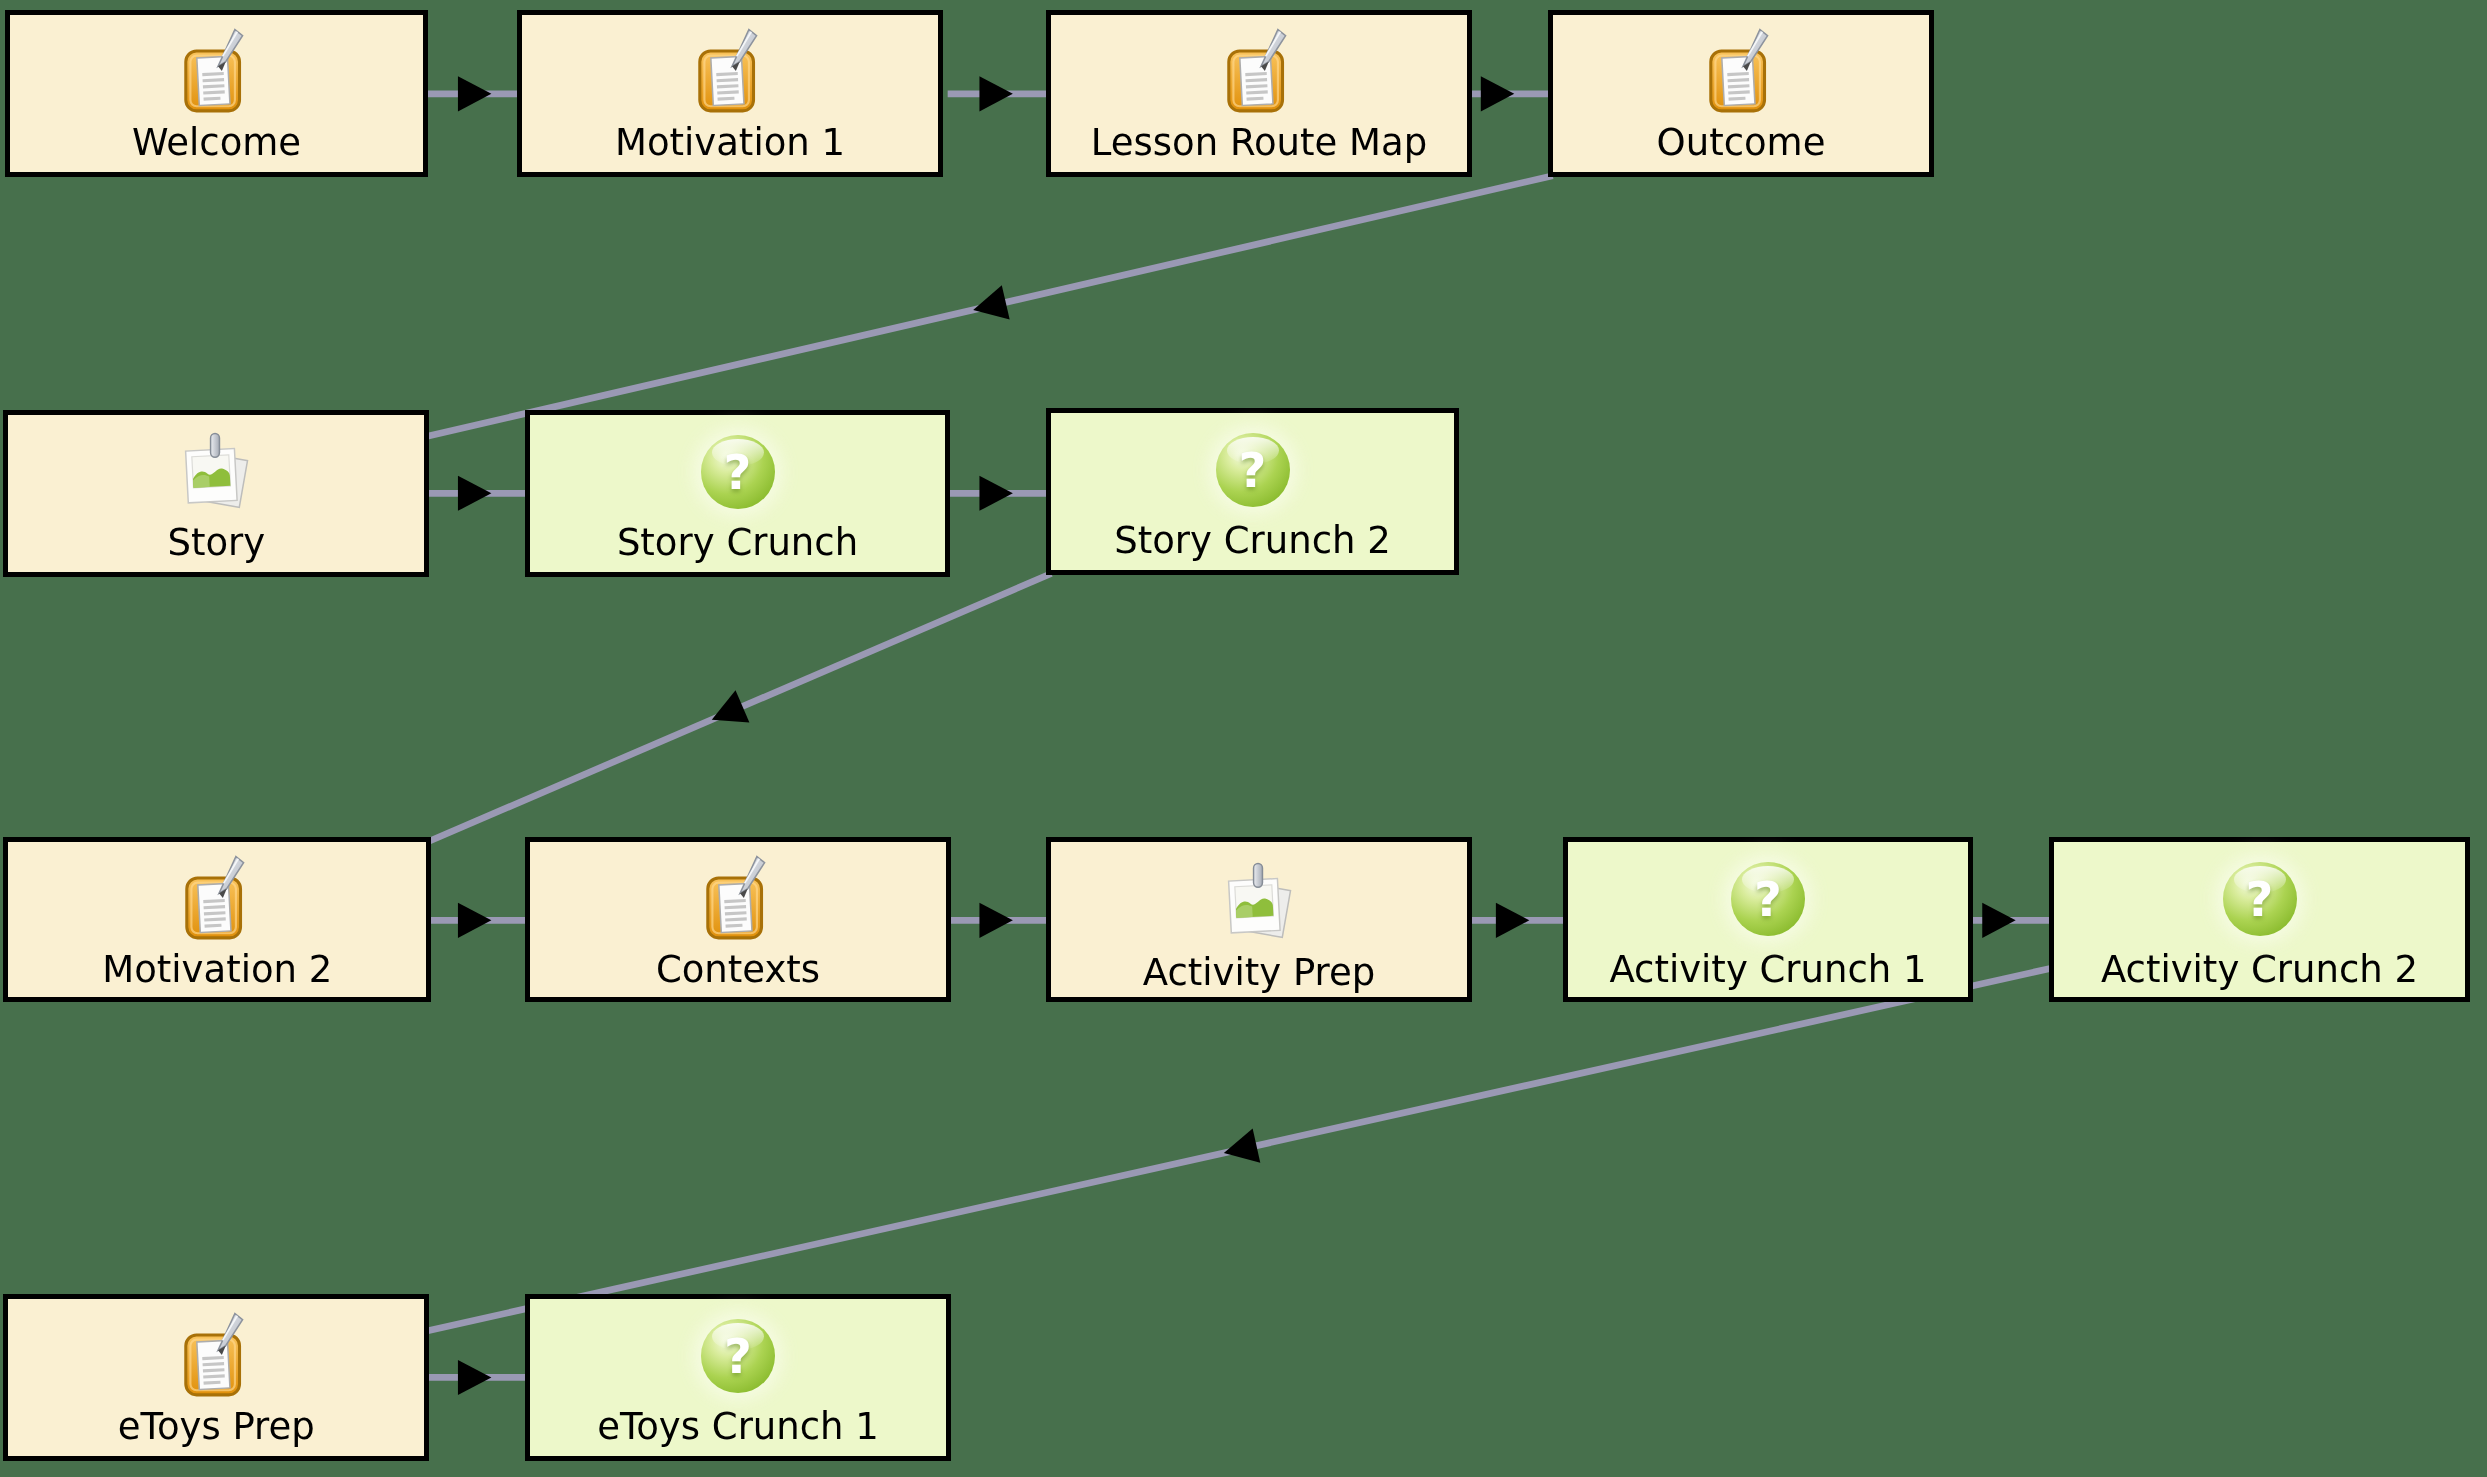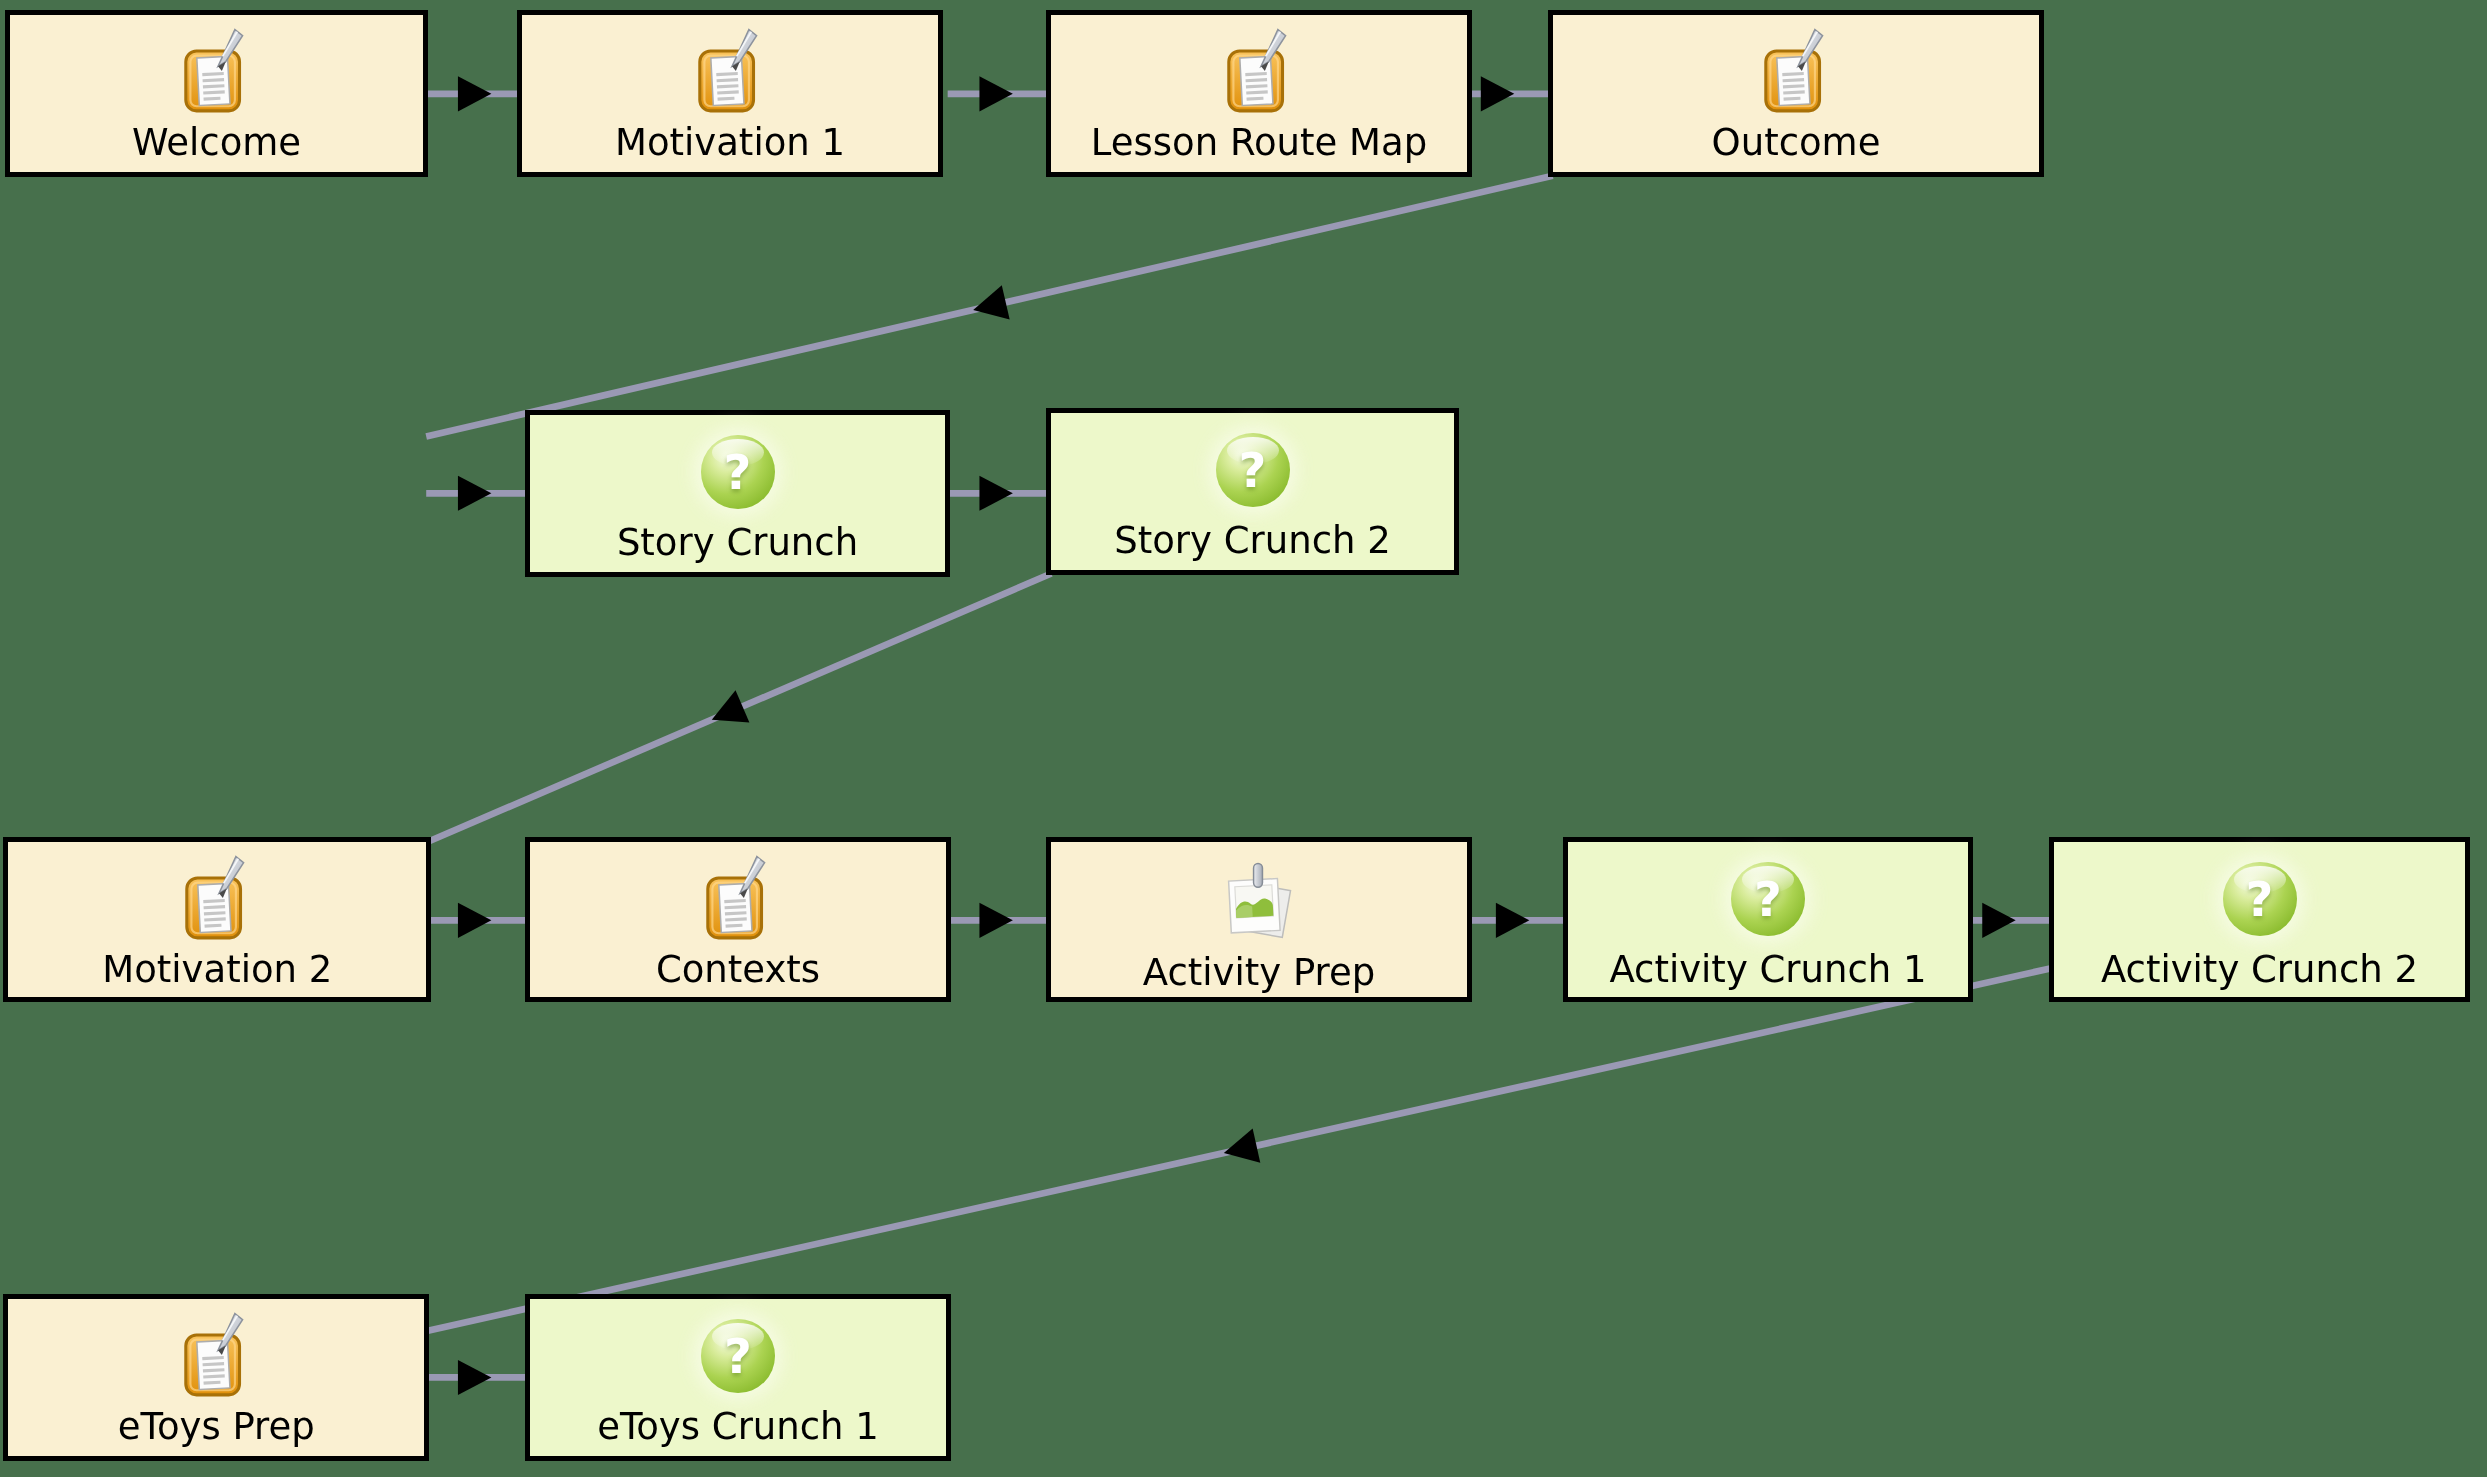--- a/index.html
+++ b/index.html
@@ -150,21 +150,21 @@
               <line x1="16" y1="46" x2="27" y2="46"></line>
             </g>
           </g>
           <polygon points="37,1 42,5 31,22 26,25" fill="url(#pg2)" stroke="#8D939D" stroke-width="1"></polygon>
           <line x1="38.5" y1="2.5" x2="29" y2="18.5" stroke="#F4F6F8" stroke-width="1.2"></line>
           <polygon points="26,25 31,22 28.5,28" fill="#4A4A4A"></polygon>
         </svg>
       </div>
       <div class="label" style="color: rgb(0, 0, 0);">Lesson Route Map</div>
     </div>
-    <div class="node" style="left: 1548px; top: 10px; width: 496px; height: 167px; background: rgb(250, 240, 210); border: 5px solid rgb(0, 0, 0);">
+    <div class="node" style="left: 1548px; top: 10px; width: 386px; height: 167px; background: rgb(250, 240, 210); border: 5px solid rgb(0, 0, 0);">
       <div class="icon-wrap">
         <svg width="77" height="89" viewBox="0 0 50 58">
           <defs>
             <linearGradient id="og3" x1="0" y1="0" x2="0" y2="1">
               <stop offset="0" stop-color="#F9C35B"></stop>
               <stop offset="1" stop-color="#E0900B"></stop>
             </linearGradient>
             <linearGradient id="pg3" x1="0" y1="0" x2="1" y2="1">
               <stop offset="0" stop-color="#EDEFF3"></stop>
               <stop offset="1" stop-color="#AEB4BE"></stop>
@@ -182,118 +182,141 @@
               <line x1="16" y1="46" x2="27" y2="46"></line>
             </g>
           </g>
           <polygon points="37,1 42,5 31,22 26,25" fill="url(#pg3)" stroke="#8D939D" stroke-width="1"></polygon>
           <line x1="38.5" y1="2.5" x2="29" y2="18.5" stroke="#F4F6F8" stroke-width="1.2"></line>
           <polygon points="26,25 31,22 28.5,28" fill="#4A4A4A"></polygon>
         </svg>
       </div>
       <div class="label" style="color: rgb(0, 0, 0);">Outcome</div>
     </div>
-    <div class="node" style="left: 525px; top: 410px; width: 425px; height: 167px; background: rgb(237, 248, 202); border: 5px solid rgb(0, 0, 0);">
-      <div class="icon-wrap">
-        <div class="question-ball">
-          <span class="question-mark">?</span>
-        </div>
-      </div>
-      <div class="label" style="color: rgb(0, 0, 0);">Story Crunch</div>
-    </div>
-    <div class="node" style="left: 1046px; top: 408px; width: 413px; height: 167px; background: rgb(237, 248, 202); border: 5px solid rgb(0, 0, 0);">
-      <div class="icon-wrap">
-        <div class="question-ball">
-          <span class="question-mark">?</span>
-        </div>
-      </div>
-      <div class="label" style="color: rgb(0, 0, 0);">Story Crunch 2</div>
-    </div>
-    <div class="node" style="left: 3.3px; top: 837px; width: 428px; height: 165px; background: rgb(250, 240, 210); border: 5px solid rgb(0, 0, 0);">
-      <div class="icon-wrap">
-        <svg width="77" height="89" viewBox="0 0 50 58">
-          <defs>
-            <linearGradient id="og7" x1="0" y1="0" x2="0" y2="1">
-              <stop offset="0" stop-color="#F9C35B"></stop>
-              <stop offset="1" stop-color="#E0900B"></stop>
-            </linearGradient>
-            <linearGradient id="pg7" x1="0" y1="0" x2="1" y2="1">
-              <stop offset="0" stop-color="#EDEFF3"></stop>
-              <stop offset="1" stop-color="#AEB4BE"></stop>
-            </linearGradient>
-          </defs>
-          <rect x="5" y="15" width="35" height="39" rx="7" fill="url(#og7)" stroke="#A87108" stroke-width="2"></rect>
-          <rect x="8" y="18" width="29" height="33" rx="4" fill="none" stroke="#FFD98F" stroke-width="1.4" opacity="0.65"></rect>
-          <g transform="rotate(-3 23 35)">
-            <rect x="13" y="19" width="20" height="31" fill="#FCFCFC" stroke="#ADADAD" stroke-width="1"></rect>
-            <g stroke="#C6C6C6" stroke-width="2">
-              <line x1="16" y1="30" x2="30" y2="30"></line>
-              <line x1="16" y1="34" x2="30" y2="34"></line>
-              <line x1="16" y1="38" x2="30" y2="38"></line>
-              <line x1="16" y1="42" x2="30" y2="42"></line>
-              <line x1="16" y1="46" x2="27" y2="46"></line>
-            </g>
-          </g>
-          <polygon points="37,1 42,5 31,22 26,25" fill="url(#pg7)" stroke="#8D939D" stroke-width="1"></polygon>
-          <line x1="38.5" y1="2.5" x2="29" y2="18.5" stroke="#F4F6F8" stroke-width="1.2"></line>
-          <polygon points="26,25 31,22 28.5,28" fill="#4A4A4A"></polygon>
-        </svg>
-      </div>
-      <div class="label" style="color: rgb(0, 0, 0);">Motivation 2</div>
-    </div>
-    <div class="node" style="left: 525px; top: 837px; width: 426px; height: 165px; background: rgb(250, 240, 210); border: 5px solid rgb(0, 0, 0);">
-      <div class="icon-wrap">
-        <svg width="77" height="89" viewBox="0 0 50 58">
-          <defs>
-            <linearGradient id="og8" x1="0" y1="0" x2="0" y2="1">
-              <stop offset="0" stop-color="#F9C35B"></stop>
-              <stop offset="1" stop-color="#E0900B"></stop>
-            </linearGradient>
-            <linearGradient id="pg8" x1="0" y1="0" x2="1" y2="1">
-              <stop offset="0" stop-color="#EDEFF3"></stop>
-              <stop offset="1" stop-color="#AEB4BE"></stop>
-            </linearGradient>
-          </defs>
-          <rect x="5" y="15" width="35" height="39" rx="7" fill="url(#og8)" stroke="#A87108" stroke-width="2"></rect>
-          <rect x="8" y="18" width="29" height="33" rx="4" fill="none" stroke="#FFD98F" stroke-width="1.4" opacity="0.65"></rect>
-          <g transform="rotate(-3 23 35)">
-            <rect x="13" y="19" width="20" height="31" fill="#FCFCFC" stroke="#ADADAD" stroke-width="1"></rect>
-            <g stroke="#C6C6C6" stroke-width="2">
-              <line x1="16" y1="30" x2="30" y2="30"></line>
-              <line x1="16" y1="34" x2="30" y2="34"></line>
-              <line x1="16" y1="38" x2="30" y2="38"></line>
-              <line x1="16" y1="42" x2="30" y2="42"></line>
-              <line x1="16" y1="46" x2="27" y2="46"></line>
-            </g>
-          </g>
-          <polygon points="37,1 42,5 31,22 26,25" fill="url(#pg8)" stroke="#8D939D" stroke-width="1"></polygon>
-          <line x1="38.5" y1="2.5" x2="29" y2="18.5" stroke="#F4F6F8" stroke-width="1.2"></line>
-          <polygon points="26,25 31,22 28.5,28" fill="#4A4A4A"></polygon>
-        </svg>
-      </div>
-      <div class="label" style="color: rgb(0, 0, 0);">Contexts</div>
-    </div>
-    <div class="node" style="left: 1046px; top: 837px; width: 426px; height: 165px; background: rgb(250, 240, 210); border: 5px solid rgb(0, 0, 0); justify-content: center;">
+    <div class="node" style="left: 3.3px; top: 410px; width: 426px; height: 167px; background: rgb(250, 240, 210); border: 5px solid rgb(0, 0, 0);">
       <div class="icon-wrap">
         <svg width="77" height="84" viewBox="0 0 52 56">
           <defs>
-            <linearGradient id="pin9" x1="0" y1="0" x2="1" y2="0">
+            <linearGradient id="pin4" x1="0" y1="0" x2="1" y2="0">
               <stop offset="0" stop-color="#EBEDF1"></stop>
               <stop offset="1" stop-color="#A6ACB6"></stop>
             </linearGradient>
           </defs>
           <g transform="rotate(10 32 36)">
             <rect x="15" y="18" width="29" height="32" fill="#EDEDEB" stroke="#BDBDBB" stroke-width="1"></rect>
           </g>
           <g transform="rotate(-3 23 30)">
             <rect x="6" y="13" width="33" height="35" fill="#FDFDFC" stroke="#C8C8C6" stroke-width="1"></rect>
             <rect x="10" y="17" width="25" height="21" fill="#F8F8F3" stroke="#DCDCD8" stroke-width="0.8"></rect>
             <path d="M10 32 C 13 27 17 26 20 29 C 23 32 26 25 30 26 C 33 27 35 29 35 31 L 35 38 L 10 38 Z" fill="#8FBE3C"></path>
             <path d="M10 33 C 14 29 18 29 21 31 L 21 38 L 10 38 Z" fill="#A9CE67"></path>
           </g>
+          <rect x="22" y="2" width="6" height="16" rx="3" fill="url(#pin4)" stroke="#868D97" stroke-width="1"></rect>
+        </svg>
+      </div>
+      <div class="label" style="color: rgb(0, 0, 0);">Story</div>
+    </div>
+    <div class="node" style="left: 525px; top: 410px; width: 425px; height: 167px; background: rgb(237, 248, 202); border: 5px solid rgb(0, 0, 0);">
+      <div class="icon-wrap">
+        <div class="question-ball">
+          <span class="question-mark">?</span>
+        </div>
+      </div>
+      <div class="label" style="color: rgb(0, 0, 0);">Story Crunch</div>
+    </div>
+    <div class="node" style="left: 1046px; top: 408px; width: 413px; height: 167px; background: rgb(237, 248, 202); border: 5px solid rgb(0, 0, 0);">
+      <div class="icon-wrap">
+        <div class="question-ball">
+          <span class="question-mark">?</span>
+        </div>
+      </div>
+      <div class="label" style="color: rgb(0, 0, 0);">Story Crunch 2</div>
+    </div>
+    <div class="node" style="left: 3.3px; top: 837px; width: 428px; height: 165px; background: rgb(250, 240, 210); border: 5px solid rgb(0, 0, 0);">
+      <div class="icon-wrap">
+        <svg width="77" height="89" viewBox="0 0 50 58">
+          <defs>
+            <linearGradient id="og7" x1="0" y1="0" x2="0" y2="1">
+              <stop offset="0" stop-color="#F9C35B"></stop>
+              <stop offset="1" stop-color="#E0900B"></stop>
+            </linearGradient>
+            <linearGradient id="pg7" x1="0" y1="0" x2="1" y2="1">
+              <stop offset="0" stop-color="#EDEFF3"></stop>
+              <stop offset="1" stop-color="#AEB4BE"></stop>
+            </linearGradient>
+          </defs>
+          <rect x="5" y="15" width="35" height="39" rx="7" fill="url(#og7)" stroke="#A87108" stroke-width="2"></rect>
+          <rect x="8" y="18" width="29" height="33" rx="4" fill="none" stroke="#FFD98F" stroke-width="1.4" opacity="0.65"></rect>
+          <g transform="rotate(-3 23 35)">
+            <rect x="13" y="19" width="20" height="31" fill="#FCFCFC" stroke="#ADADAD" stroke-width="1"></rect>
+            <g stroke="#C6C6C6" stroke-width="2">
+              <line x1="16" y1="30" x2="30" y2="30"></line>
+              <line x1="16" y1="34" x2="30" y2="34"></line>
+              <line x1="16" y1="38" x2="30" y2="38"></line>
+              <line x1="16" y1="42" x2="30" y2="42"></line>
+              <line x1="16" y1="46" x2="27" y2="46"></line>
+            </g>
+          </g>
+          <polygon points="37,1 42,5 31,22 26,25" fill="url(#pg7)" stroke="#8D939D" stroke-width="1"></polygon>
+          <line x1="38.5" y1="2.5" x2="29" y2="18.5" stroke="#F4F6F8" stroke-width="1.2"></line>
+          <polygon points="26,25 31,22 28.5,28" fill="#4A4A4A"></polygon>
+        </svg>
+      </div>
+      <div class="label" style="color: rgb(0, 0, 0);">Motivation 2</div>
+    </div>
+    <div class="node" style="left: 525px; top: 837px; width: 426px; height: 165px; background: rgb(250, 240, 210); border: 5px solid rgb(0, 0, 0);">
+      <div class="icon-wrap">
+        <svg width="77" height="89" viewBox="0 0 50 58">
+          <defs>
+            <linearGradient id="og8" x1="0" y1="0" x2="0" y2="1">
+              <stop offset="0" stop-color="#F9C35B"></stop>
+              <stop offset="1" stop-color="#E0900B"></stop>
+            </linearGradient>
+            <linearGradient id="pg8" x1="0" y1="0" x2="1" y2="1">
+              <stop offset="0" stop-color="#EDEFF3"></stop>
+              <stop offset="1" stop-color="#AEB4BE"></stop>
+            </linearGradient>
+          </defs>
+          <rect x="5" y="15" width="35" height="39" rx="7" fill="url(#og8)" stroke="#A87108" stroke-width="2"></rect>
+          <rect x="8" y="18" width="29" height="33" rx="4" fill="none" stroke="#FFD98F" stroke-width="1.4" opacity="0.65"></rect>
+          <g transform="rotate(-3 23 35)">
+            <rect x="13" y="19" width="20" height="31" fill="#FCFCFC" stroke="#ADADAD" stroke-width="1"></rect>
+            <g stroke="#C6C6C6" stroke-width="2">
+              <line x1="16" y1="30" x2="30" y2="30"></line>
+              <line x1="16" y1="34" x2="30" y2="34"></line>
+              <line x1="16" y1="38" x2="30" y2="38"></line>
+              <line x1="16" y1="42" x2="30" y2="42"></line>
+              <line x1="16" y1="46" x2="27" y2="46"></line>
+            </g>
+          </g>
+          <polygon points="37,1 42,5 31,22 26,25" fill="url(#pg8)" stroke="#8D939D" stroke-width="1"></polygon>
+          <line x1="38.5" y1="2.5" x2="29" y2="18.5" stroke="#F4F6F8" stroke-width="1.2"></line>
+          <polygon points="26,25 31,22 28.5,28" fill="#4A4A4A"></polygon>
+        </svg>
+      </div>
+      <div class="label" style="color: rgb(0, 0, 0);">Contexts</div>
+    </div>
+    <div class="node" style="left: 1046px; top: 837px; width: 426px; height: 165px; background: rgb(250, 240, 210); border: 5px solid rgb(0, 0, 0); justify-content: center;">
+      <div class="icon-wrap">
+        <svg width="77" height="84" viewBox="0 0 52 56">
+          <defs>
+            <linearGradient id="pin9" x1="0" y1="0" x2="1" y2="0">
+              <stop offset="0" stop-color="#EBEDF1"></stop>
+              <stop offset="1" stop-color="#A6ACB6"></stop>
+            </linearGradient>
+          </defs>
+          <g transform="rotate(10 32 36)">
+            <rect x="15" y="18" width="29" height="32" fill="#EDEDEB" stroke="#BDBDBB" stroke-width="1"></rect>
+          </g>
+          <g transform="rotate(-3 23 30)">
+            <rect x="6" y="13" width="33" height="35" fill="#FDFDFC" stroke="#C8C8C6" stroke-width="1"></rect>
+            <rect x="10" y="17" width="25" height="21" fill="#F8F8F3" stroke="#DCDCD8" stroke-width="0.8"></rect>
+            <path d="M10 32 C 13 27 17 26 20 29 C 23 32 26 25 30 26 C 33 27 35 29 35 31 L 35 38 L 10 38 Z" fill="#8FBE3C"></path>
+            <path d="M10 33 C 14 29 18 29 21 31 L 21 38 L 10 38 Z" fill="#A9CE67"></path>
+          </g>
           <rect x="22" y="2" width="6" height="16" rx="3" fill="url(#pin9)" stroke="#868D97" stroke-width="1"></rect>
         </svg>
       </div>
       <div class="label" style="color: rgb(0, 0, 0);">Activity Prep</div>
     </div>
     <div class="node" style="left: 1563px; top: 837px; width: 410px; height: 165px; background: rgb(237, 248, 202); border: 5px solid rgb(0, 0, 0);">
       <div class="icon-wrap">
         <div class="question-ball">
           <span class="question-mark">?</span>
         </div>

